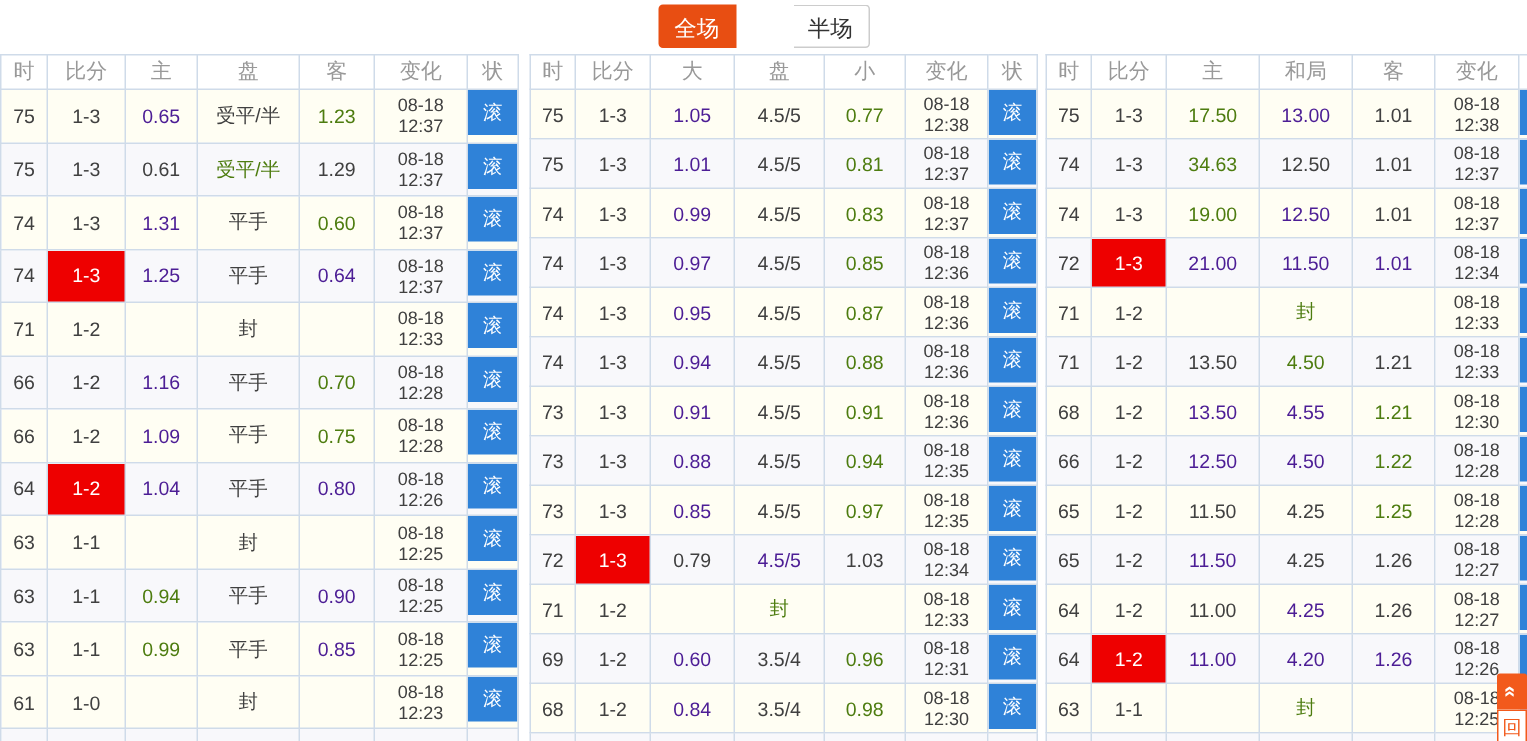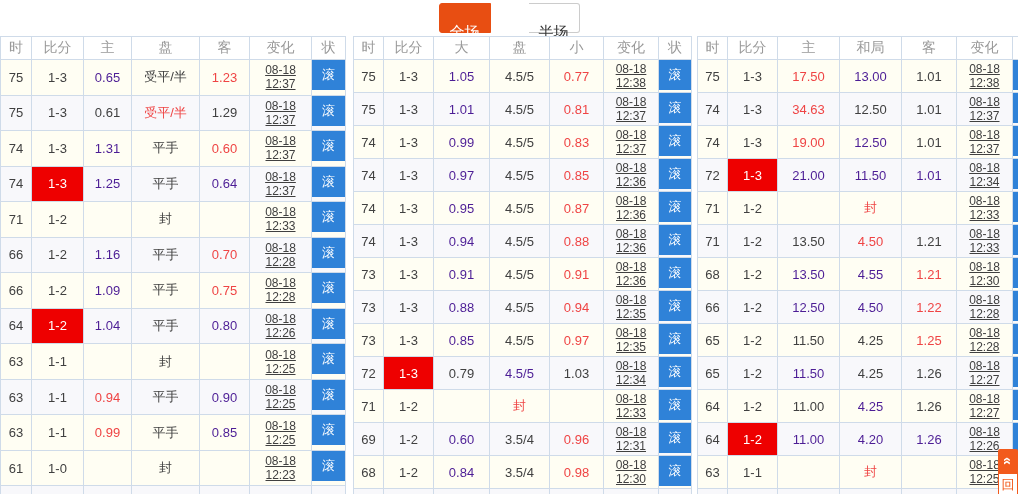--- a/index.html
+++ b/index.html
@@ -1,36 +1,36 @@
 <!DOCTYPE html>
 <html><head>
 <meta charset="utf-8">
 <style>
   html,body{margin:0;padding:0;}
   body{width:1018px;height:494px;overflow:hidden;position:relative;background:#fff;
        font-family:"Liberation Sans","DejaVu Sans",sans-serif;}
   
   .tabbar{position:absolute;top:3px;left:0;width:100%;display:flex;justify-content:center;}
-  .tab{height:29px;min-width:47px;padding:14px 10px;font-size:15px;line-height:27px;text-align:center;
+  .tab{height:29px;min-width:47px;padding:2px 10px;font-size:15px;line-height:27px;text-align:center;
        border:1px solid #ccc;background:#fff;color:#333;cursor:pointer;box-sizing:border-box;}
   .tab.first{border-radius:3px 0 0 3px;}
   .tab.last{border-radius:0 3px 3px 0;border-left:none;margin-left:38px;}
   .tab.active{background:#e84e12;border-color:#e84e12;color:#fff;}
   
   .tables{position:absolute;top:36px;left:0;display:flex;}
   table.odds{border-collapse:collapse;table-layout:fixed;background:#fff;}
   .odds th{height:23px;font-size:14px;color:#999;font-weight:normal;background:#fff;}
   .odds td{height:33px;text-align:center;font-size:13px;color:#404040;overflow:hidden;white-space:nowrap;}
   .odds th,.odds td{border:1px solid #cfdbe9;padding:0;box-sizing:border-box;}
   tr.odd td{background:#fffef3;}
   tr.even td{background:#f8f8fb;}
   .odds td.red{color:#4c1d95;}
-  .odds td.green{color:#ef4444;}
+  .odds td.green{color:#4d7c0f;}
   tr.odd td.hot,tr.even td.hot{background:#ee0000;color:#fff;}
-  .odds td.change{font-size:12px;line-height:14px;color:#404040;text-decoration:underline;}
+  .odds td.change{font-size:12px;line-height:14px;color:#404040;}
   .odds td.status{padding:0;vertical-align:top;}
   .roll{height:30px;background:#2f82d8;color:#fff;display:flex;align-items:center;
         justify-content:center;font-size:13px;cursor:pointer;}
   
   .float-widget{position:absolute;right:0;top:449px;width:20px;z-index:5;}
   .ft-top{background:#f25a1c;color:#fff;height:24px;text-align:center;border-radius:2px 2px 0 0;
           display:flex;align-items:center;justify-content:center;cursor:pointer;}
   .ft-top .glyph{display:inline-block;transform:rotate(90deg);font-size:14px;font-weight:bold;line-height:1;}
   .ft-back{background:#fff;border:1px solid #f25a1c;color:#f25a1c;height:22px;line-height:22px;
            text-align:center;font-size:13px;box-sizing:border-box;cursor:pointer;}

